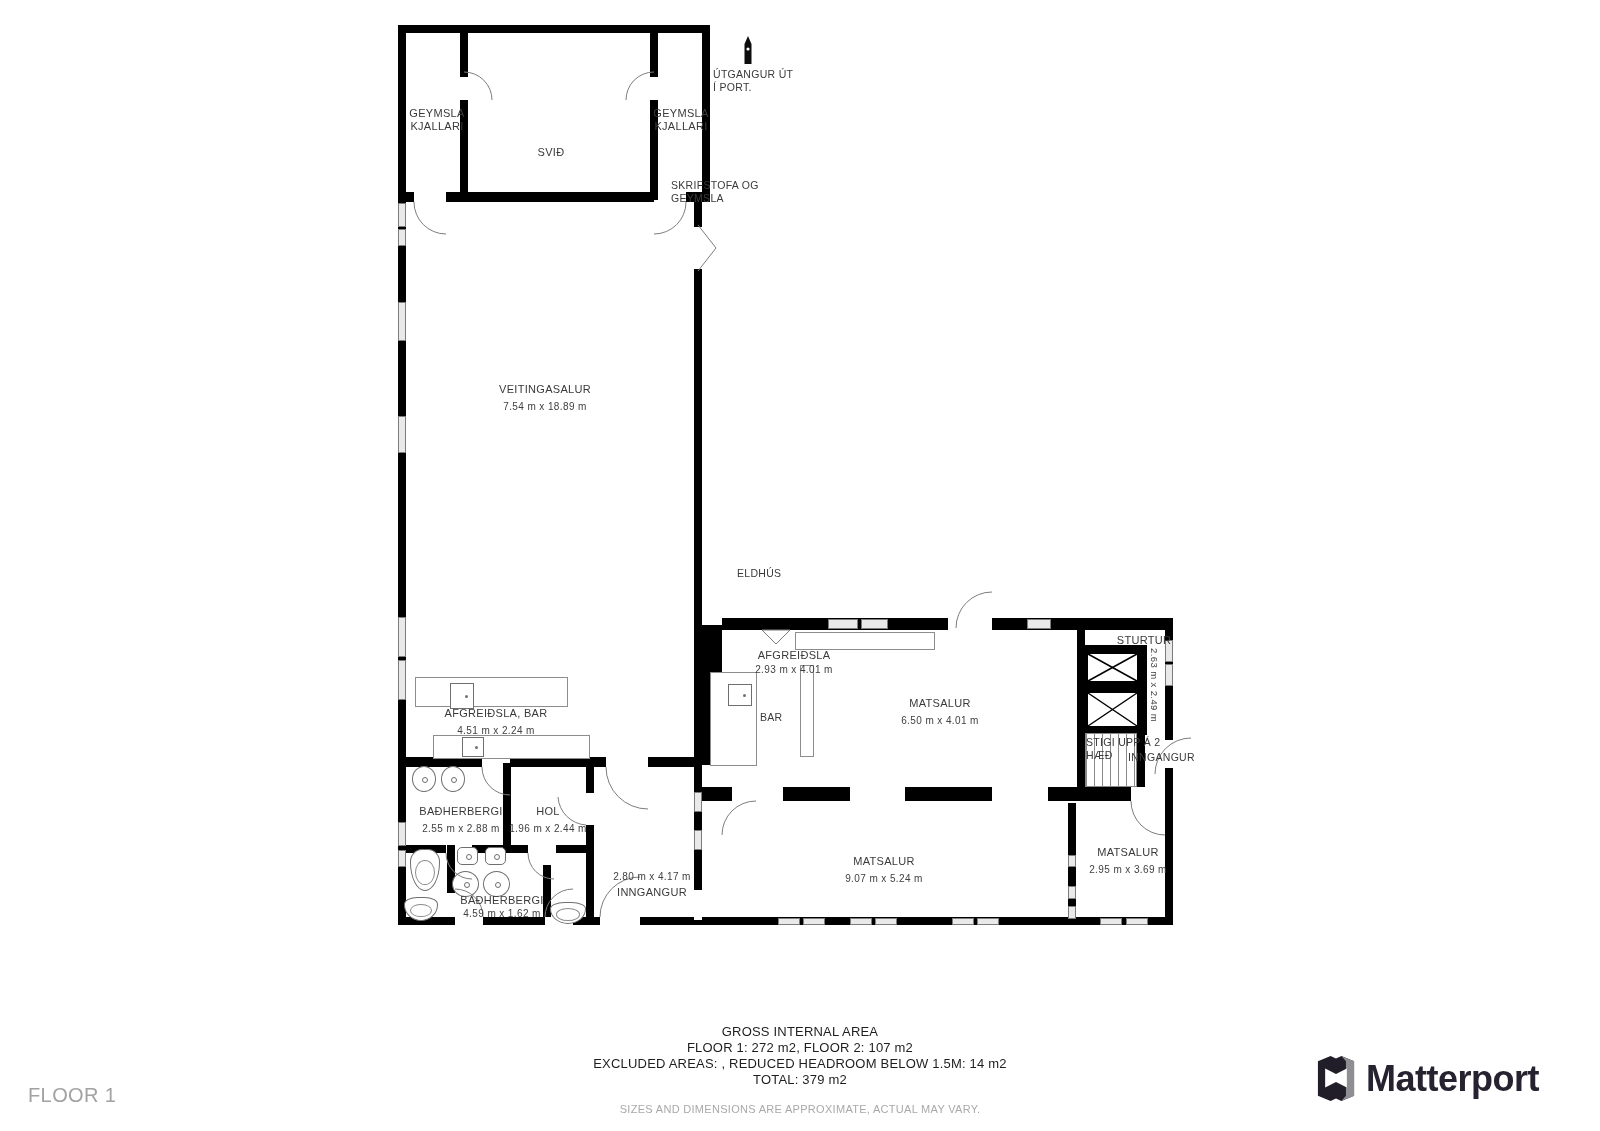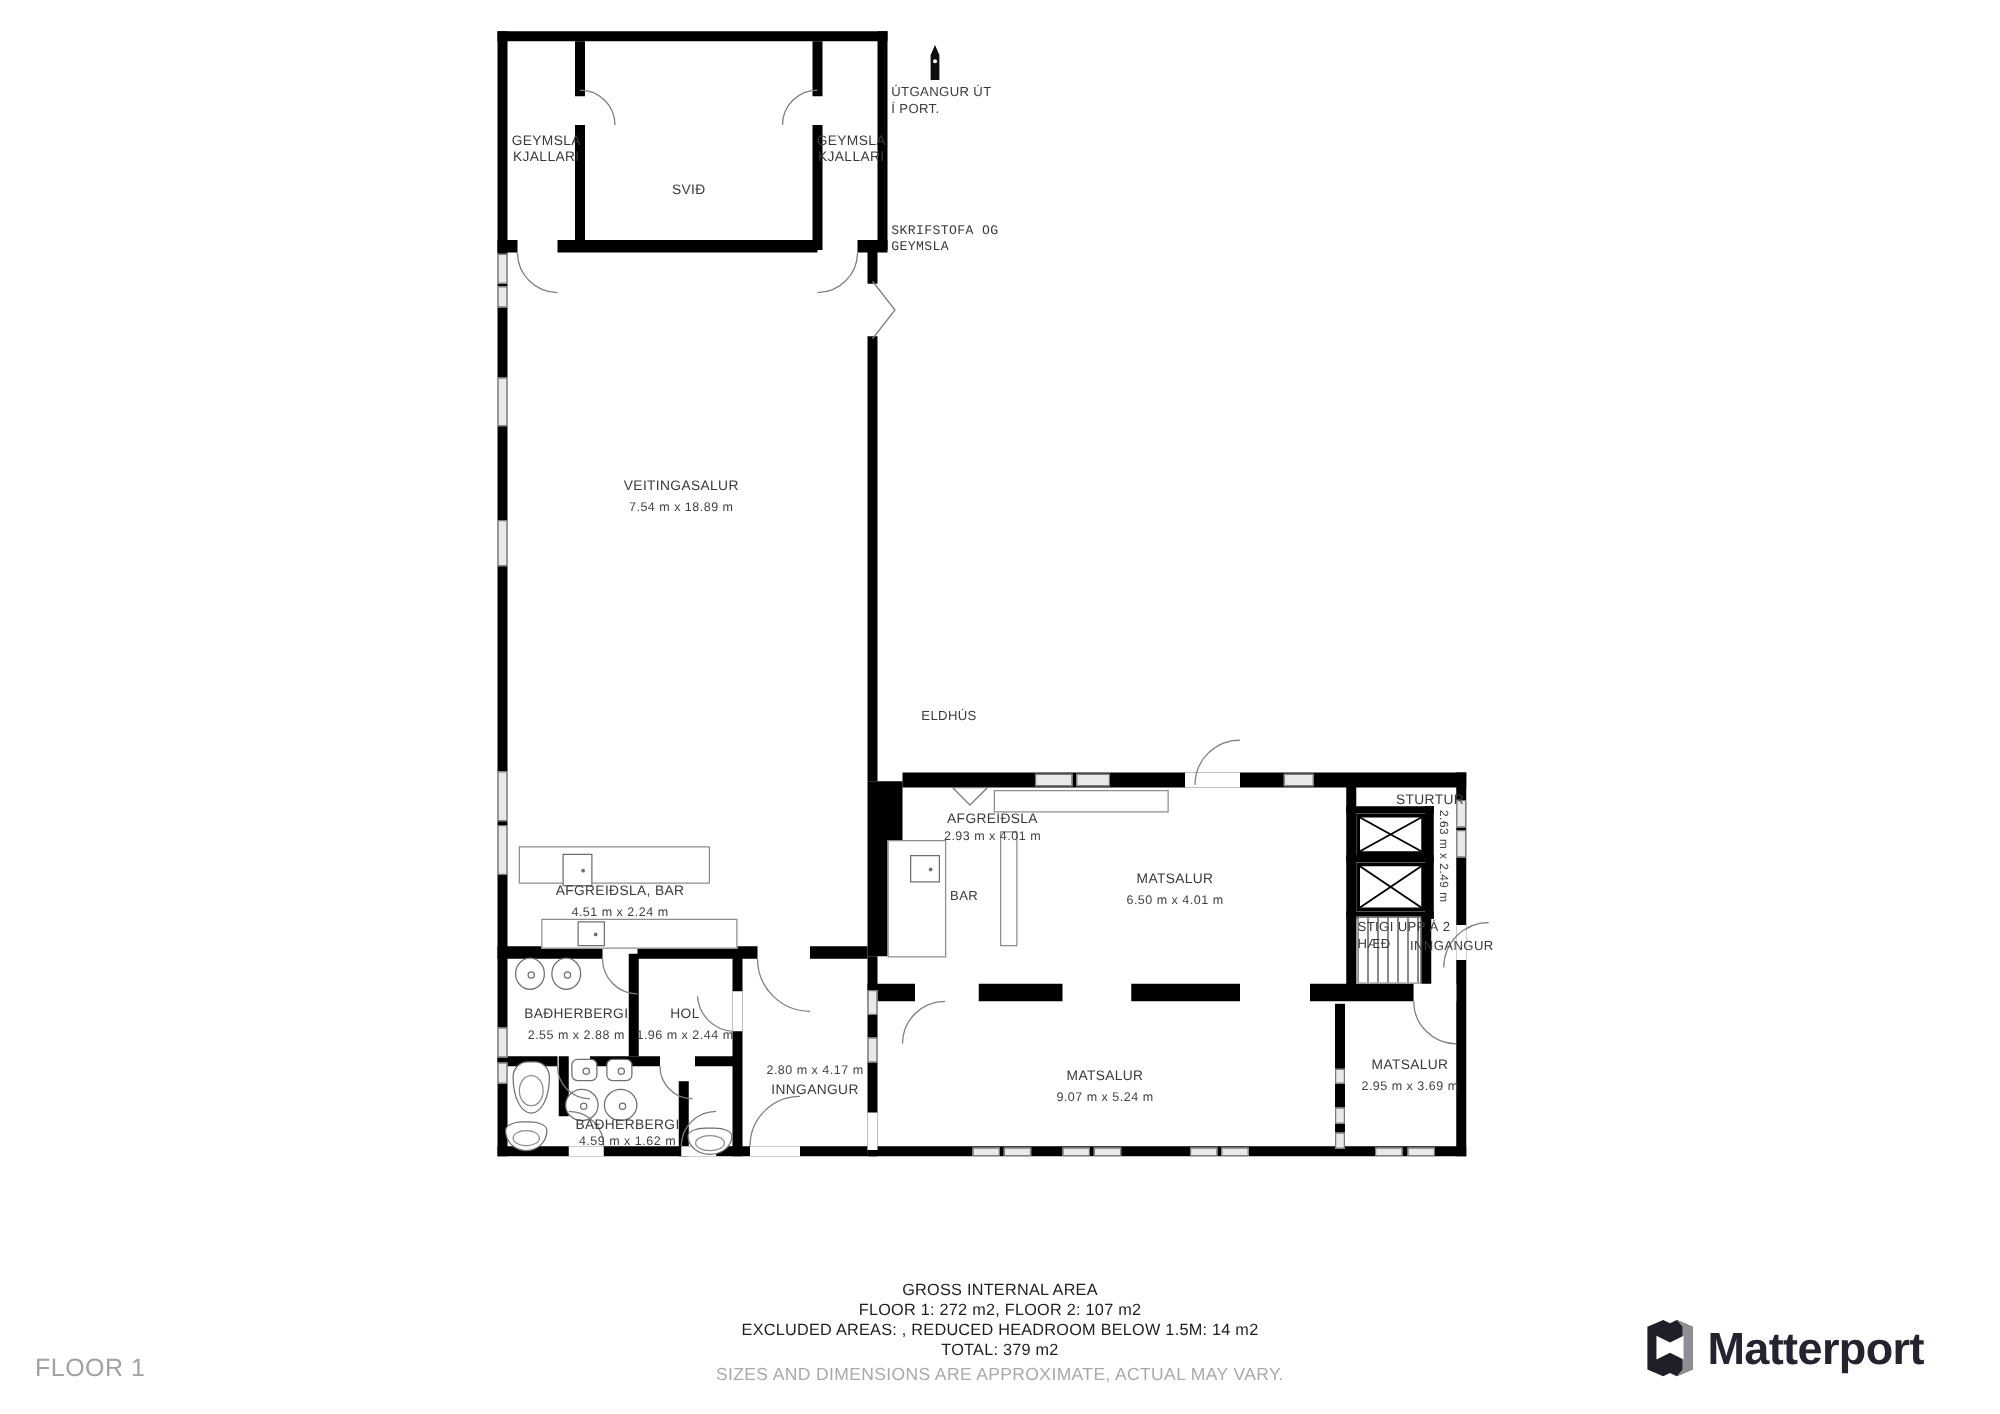--- a/index.html
+++ b/index.html
@@ -22,21 +22,21 @@
           background:repeating-linear-gradient(90deg,#8a8a8a 0 1px,#ffffff 1px 8px);}
   .overlay{position:absolute;left:0;top:0;pointer-events:none;}
   .room-label{position:absolute;transform:translateX(-50%);text-align:center;color:#3a3a3a;
               font-size:11px;line-height:13px;letter-spacing:.3px;white-space:nowrap;}
   .room-dims{font-size:10px;margin-top:4px;letter-spacing:.4px;color:#414141;}
   .note{position:absolute;color:#3a3a3a;font-size:10.5px;line-height:13px;letter-spacing:.3px;white-space:nowrap;}
   .vdims{position:absolute;writing-mode:vertical-rl;font-size:9.5px;letter-spacing:.4px;color:#414141;white-space:nowrap;}
   .footer{position:absolute;left:500px;top:1024px;width:600px;text-align:center;color:#1e1e1e;
           font-size:13px;line-height:16px;letter-spacing:.2px;}
   .footer .title{margin-bottom:0;}
-  .disclaimer{font-size:14px;color:#a9a9a9;margin-top:3px;letter-spacing:.3px;}
+  .disclaimer{font-size:11px;color:#a9a9a9;margin-top:13px;letter-spacing:.3px;}
   .floor-tag{position:absolute;left:28px;top:1084px;font-size:20px;color:#a2a2a2;letter-spacing:.4px;}
   .brand{position:absolute;left:1316px;top:1055px;display:flex;align-items:center;}
   .brand-text{font-size:36px;font-weight:bold;color:#262230;letter-spacing:-.5px;margin-left:10px;}
   .compass{position:absolute;left:742px;top:36px;}
 </style>
 </head>
 <body>
 
 <div class="page">
 
@@ -180,21 +180,21 @@
     <span>SVIÐ</span>
   </div>
   <div class="room-label" style="left:681px;top:107px;">
     <span style="display:block">GEYMSLA</span>
     <span style="display:block">KJALLARI</span>
   </div>
   <div class="note" style="left:713px;top:68px;">
     <span style="display:block">ÚTGANGUR ÚT</span>
     <span style="display:block">Í PORT.</span>
   </div>
-  <div class="note" style="left:713px;top:179px;font-family:Liberation Mono, monospace;">
+  <div class="note" style="left:671px;top:179px;">
     <span style="display:block">SKRIFSTOFA OG</span>
     <span style="display:block">GEYMSLA</span>
   </div>
   <div class="note" style="left:737px;top:567px;">
     <span>ELDHÚS</span>
   </div>
   <div class="note" style="left:760px;top:711px;">
     <span>BAR</span>
   </div>
   <div class="note" style="left:1086px;top:736px;">
@@ -228,21 +228,21 @@
     <span class="room-dims" style="display:block">4.51 m x 2.24 m</span>
   </div>
   <div class="room-label" style="left:461px;top:805px;">
     <span style="display:block">BAÐHERBERGI</span>
     <span class="room-dims" style="display:block">2.55 m x 2.88 m</span>
   </div>
   <div class="room-label" style="left:548px;top:805px;">
     <span style="display:block">HOL</span>
     <span class="room-dims" style="display:block">1.96 m x 2.44 m</span>
   </div>
-  <div class="room-label" style="left:652px;top:850px;">
+  <div class="room-label" style="left:652px;top:870px;">
     <span class="room-dims" style="display:block;margin-top:0">2.80 m x 4.17 m</span>
     <span style="display:block;margin-top:3px">INNGANGUR</span>
   </div>
   <div class="room-label" style="left:884px;top:855px;">
     <span style="display:block">MATSALUR</span>
     <span class="room-dims" style="display:block">9.07 m x 5.24 m</span>
   </div>
   <div class="room-label" style="left:1128px;top:846px;">
     <span style="display:block">MATSALUR</span>
     <span class="room-dims" style="display:block">2.95 m x 3.69 m</span>

